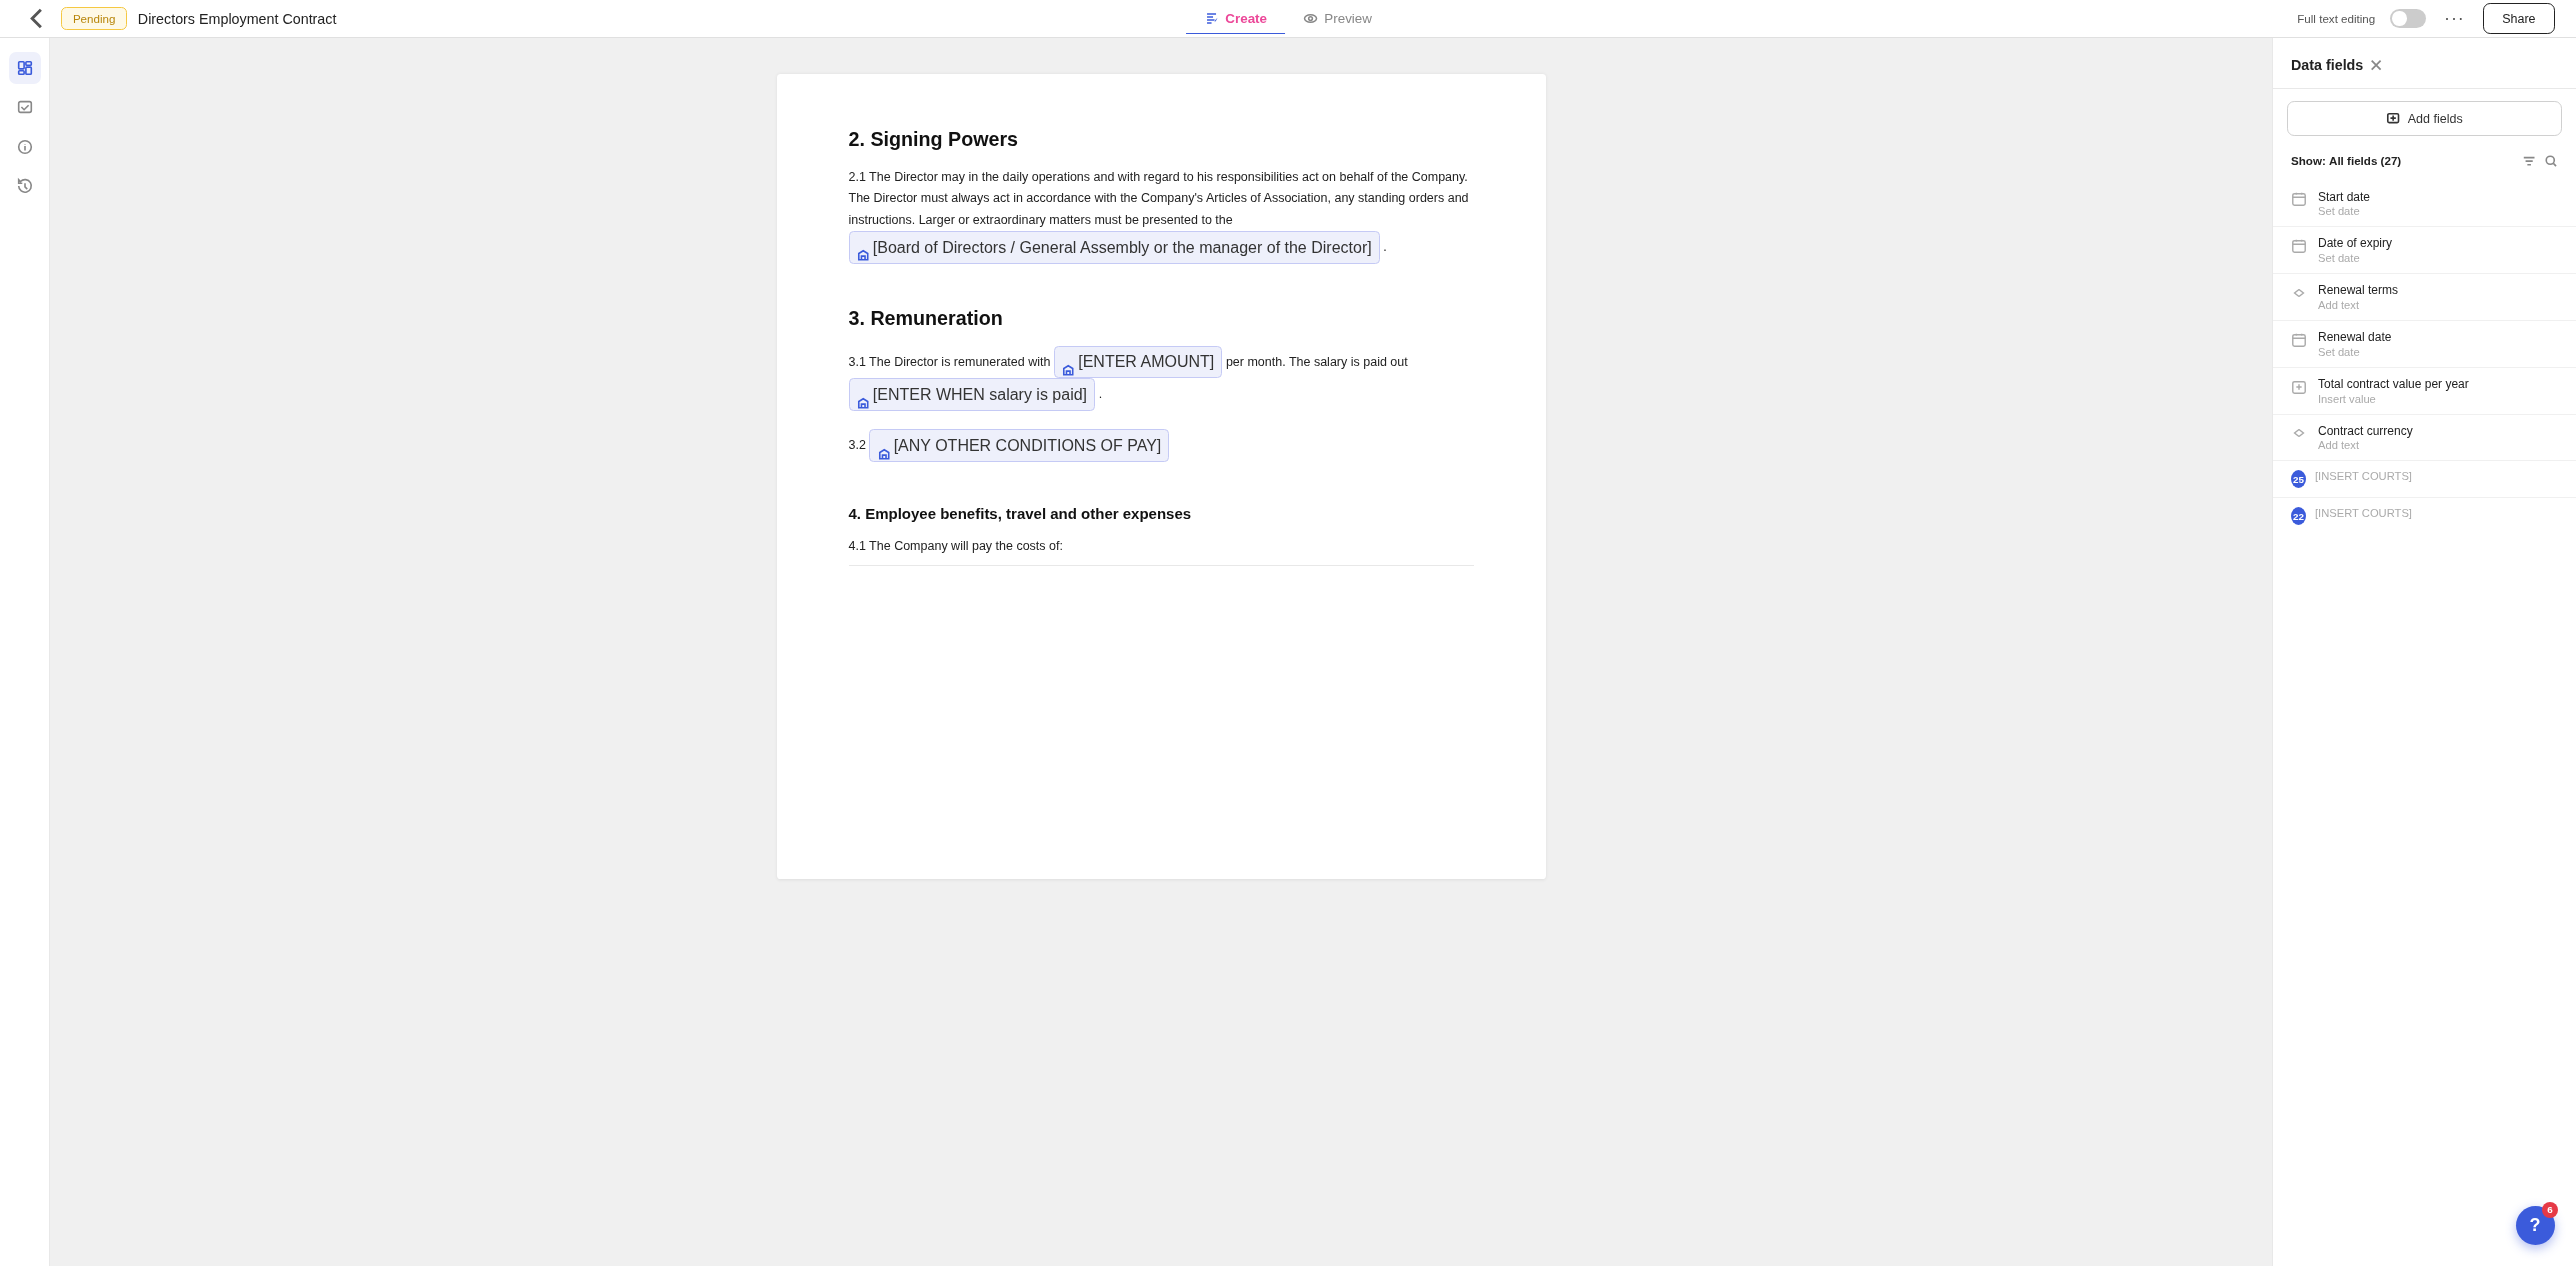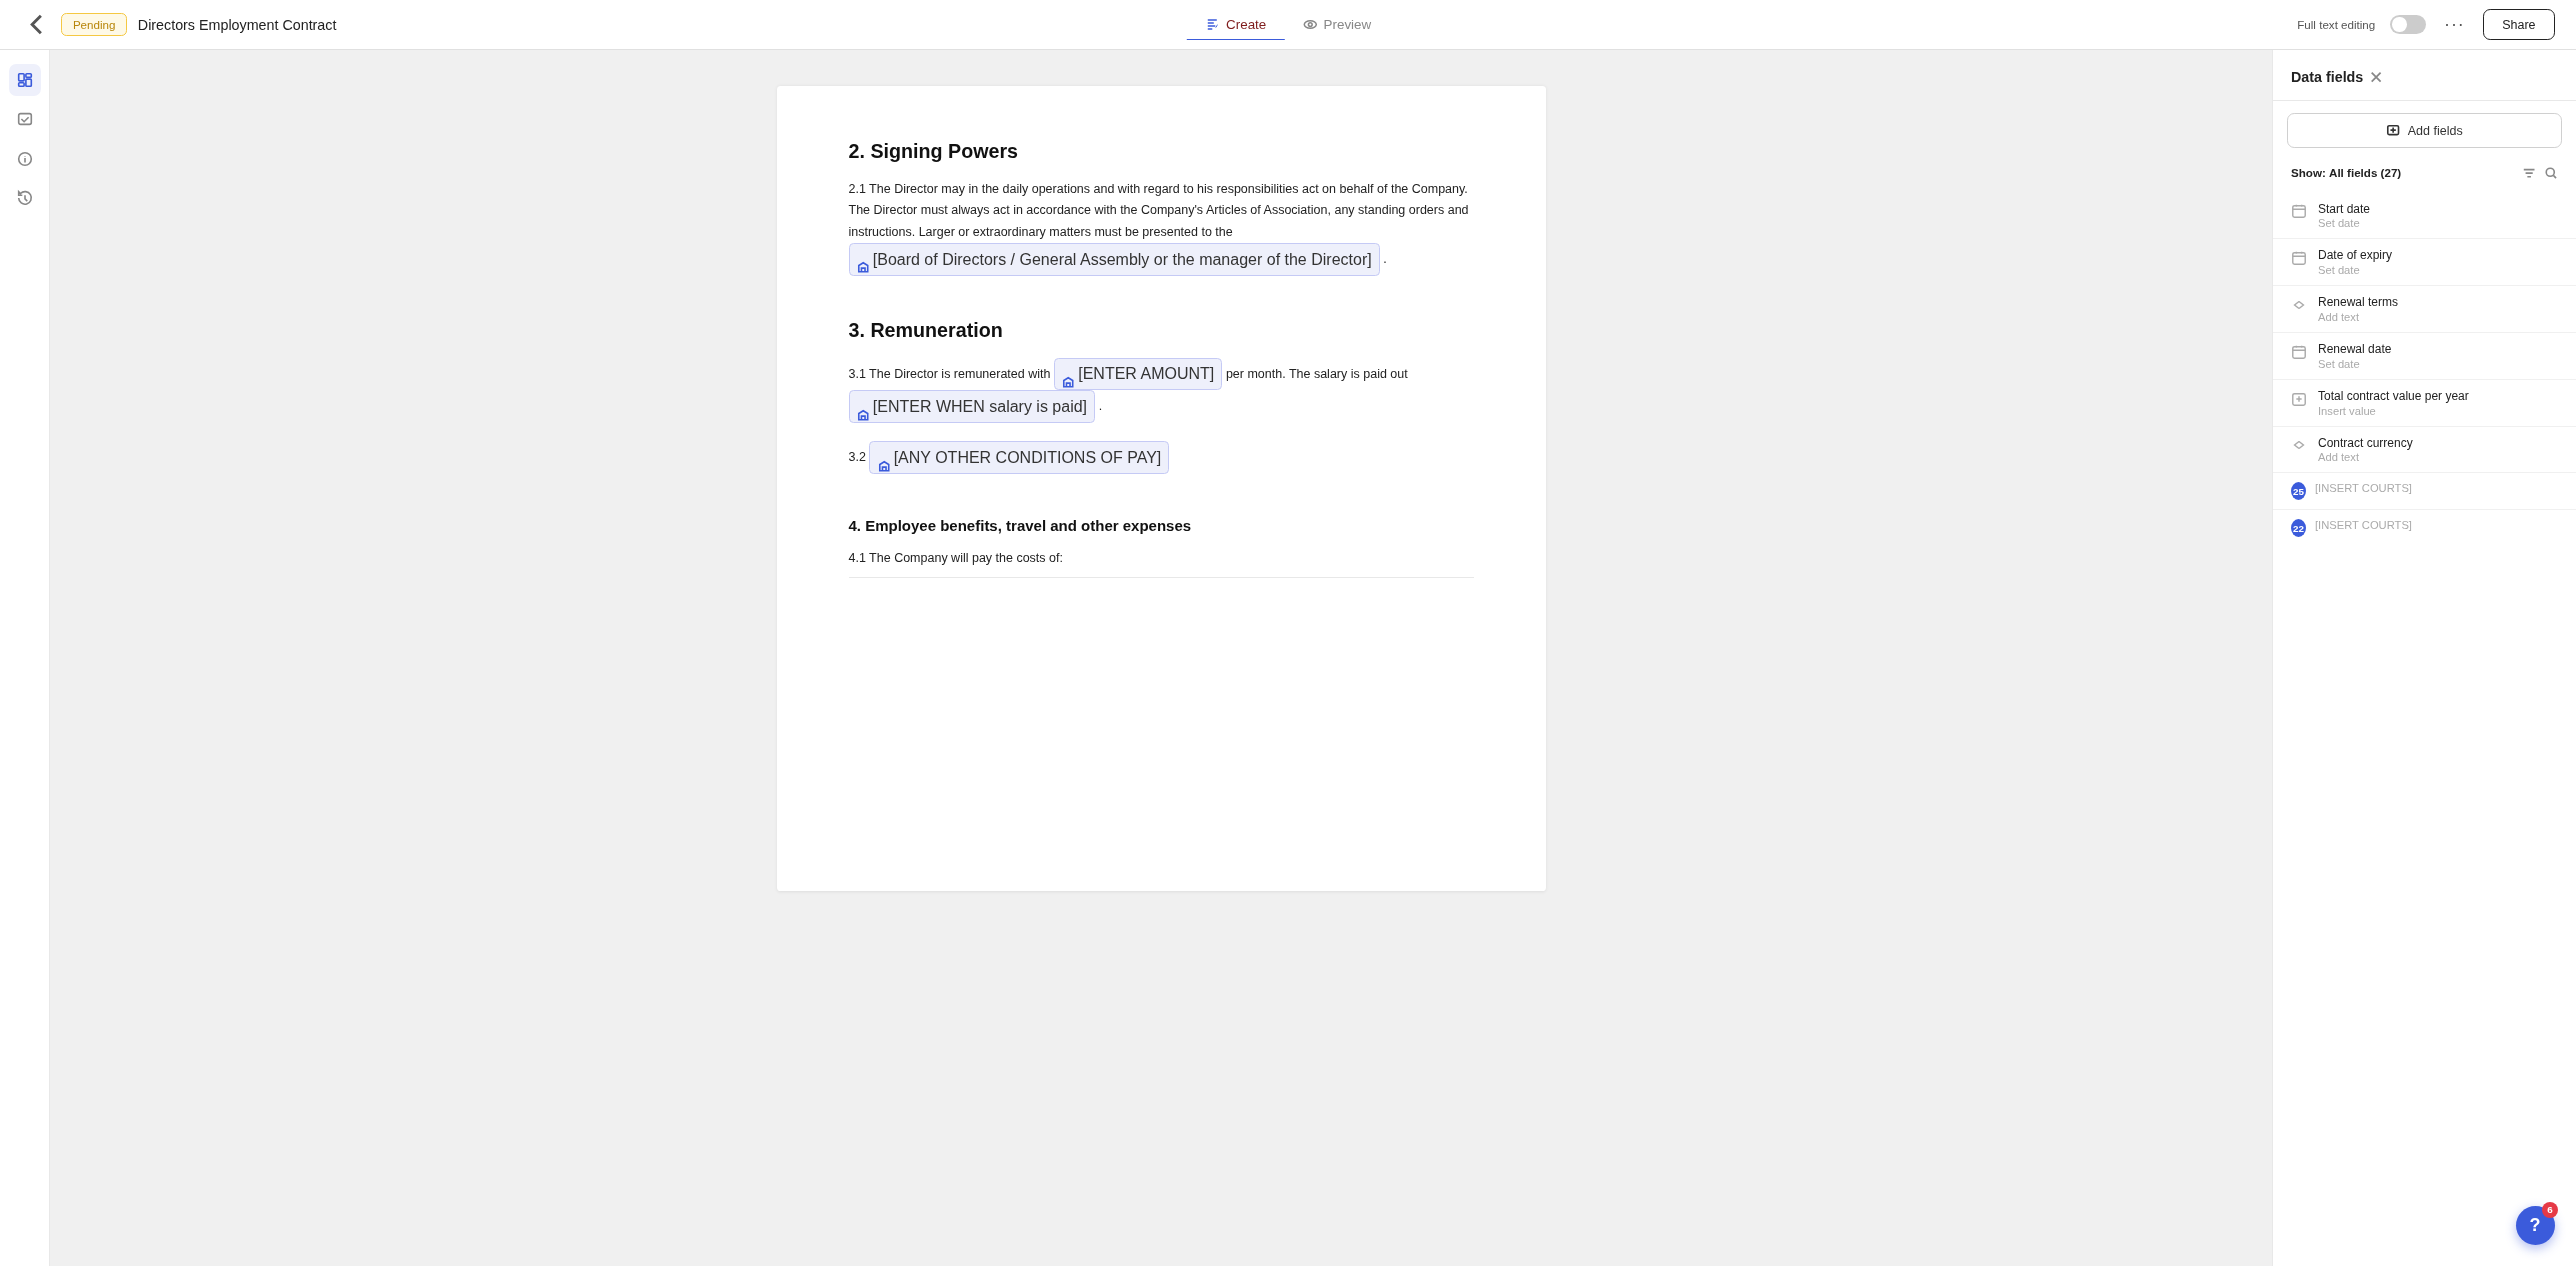--- a/index.html
+++ b/index.html
@@ -2,40 +2,40 @@
 <html style="font-size:14.3px"><head>
   <meta charset="utf-8">
   <style>
     * { box-sizing: border-box; margin: 0; padding: 0; }
     body { font-family: -apple-system, BlinkMacSystemFont, 'Segoe UI', sans-serif; background: #f5f5f5; height: 100vh; overflow: hidden; display: flex; flex-direction: column; }
 
     
     .topbar {
       display: flex; align-items: center; background: #fff;
       border-bottom: 0.9px solid #e0e0e0; padding: 0 21.5px;
-      height: 50px; flex-shrink: 0; position: relative;
+      height: 38px; flex-shrink: 0; position: relative;
     }
     .topbar-left { display: flex; align-items: center; gap: 10.7px; }
     .back-btn { width: 29px; height: 29px; display: flex; align-items: center; justify-content: center; cursor: pointer; color: #555; border-radius: 5.4px; }
     .status-badge {
       background: #fef9e7; border: 0.9px solid #f5c842; color: #b8860b;
       padding: 3.6px 10.7px; border-radius: 5.4px; font-size: 11.6px; font-weight: 500;
     }
     .doc-title { font-size: 14.3px; font-weight: 500; color: #222; }
     .topbar-center {
       position: absolute; left: 50%; transform: translateX(-50%);
       display: flex; align-items: center; gap: 0;
     }
     .tab-btn {
       display: flex; align-items: center; gap: 6.3px;
       padding: 7.2px 18px; cursor: pointer; font-size: 13.4px;
       color: #888; border-bottom: 1.8px solid transparent;
       text-decoration: none; background: none; border-top: none; border-left: none; border-right: none;
     }
-    .tab-btn.active { color: #7f1d1d; border-bottom: 1.8px solid #3b5bdb; }
+    .tab-btn.active { color: #ec4899; border-bottom: 1.8px solid #3b5bdb; font-weight: bold; }
     .tab-btn svg { width: 15px; height: 15px; }
     .topbar-right { margin-left: auto; display: flex; align-items: center; gap: 14.3px; }
     .full-text-label { font-size: 11.6px; color: #555; }
     .toggle-switch {
       width: 36px; height: 19.7px; background: #ccc; border-radius: 9.8px;
       position: relative; cursor: pointer;
     }
     .toggle-switch::after {
       content: ''; position: absolute; top: 2.7px; left: 2.7px;
       width: 14.3px; height: 14.3px; background: #fff; border-radius: 50%;

